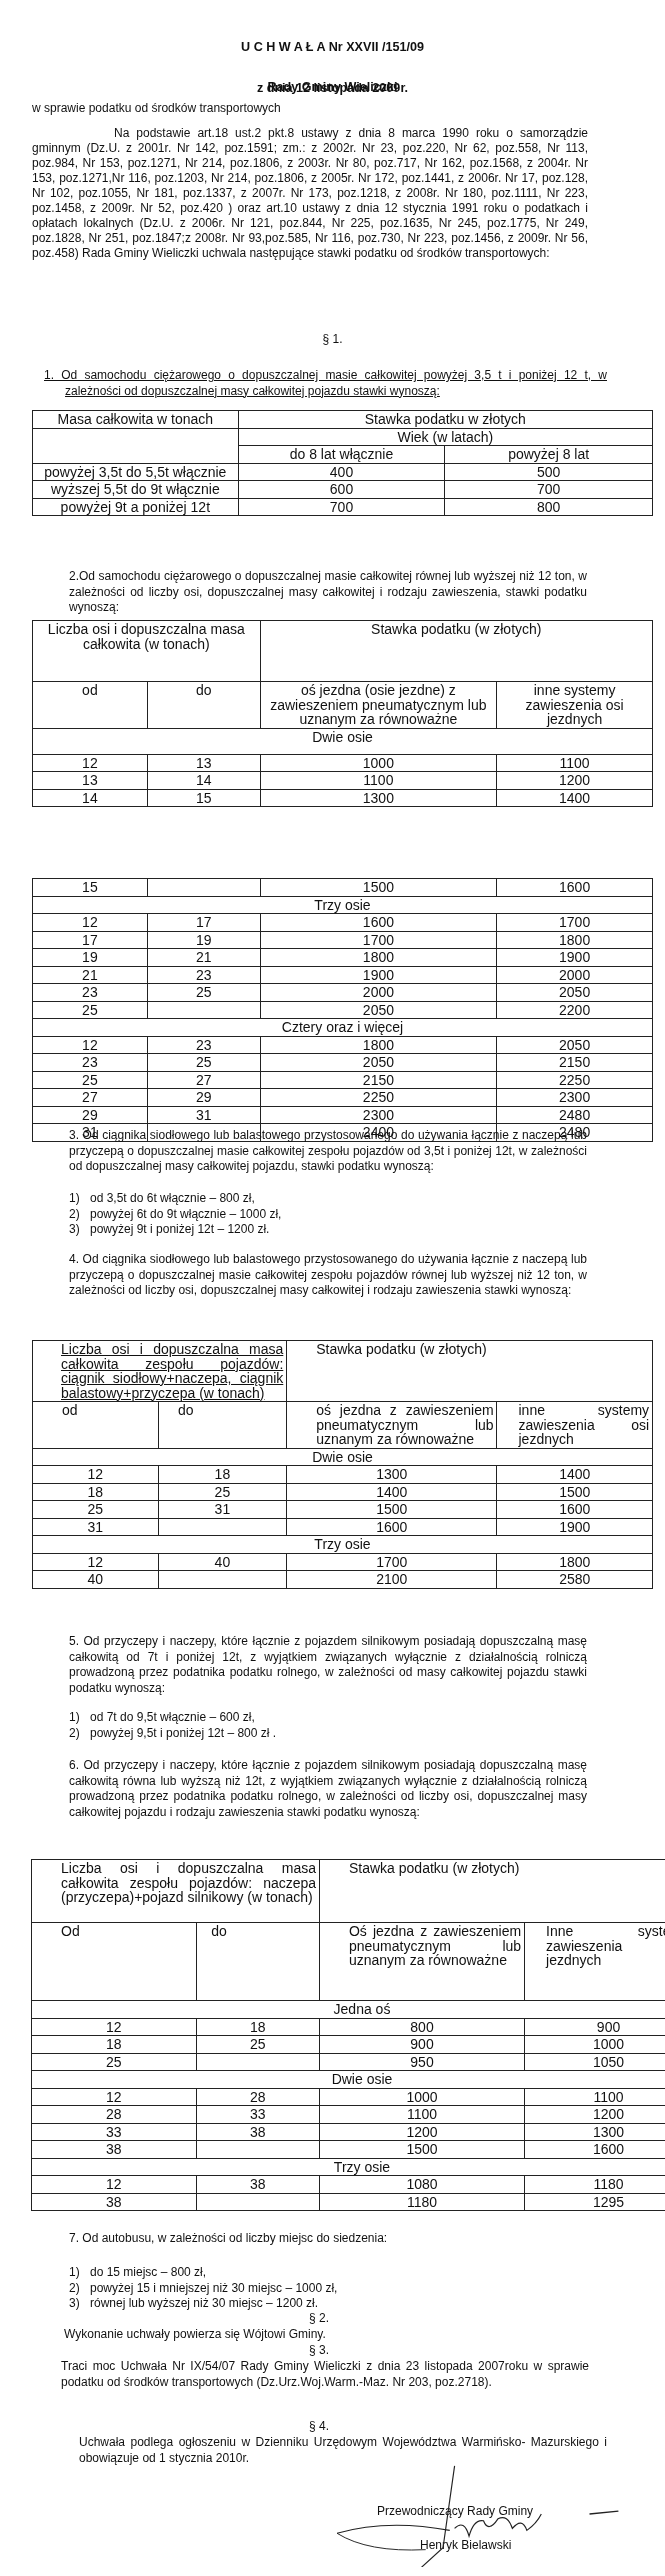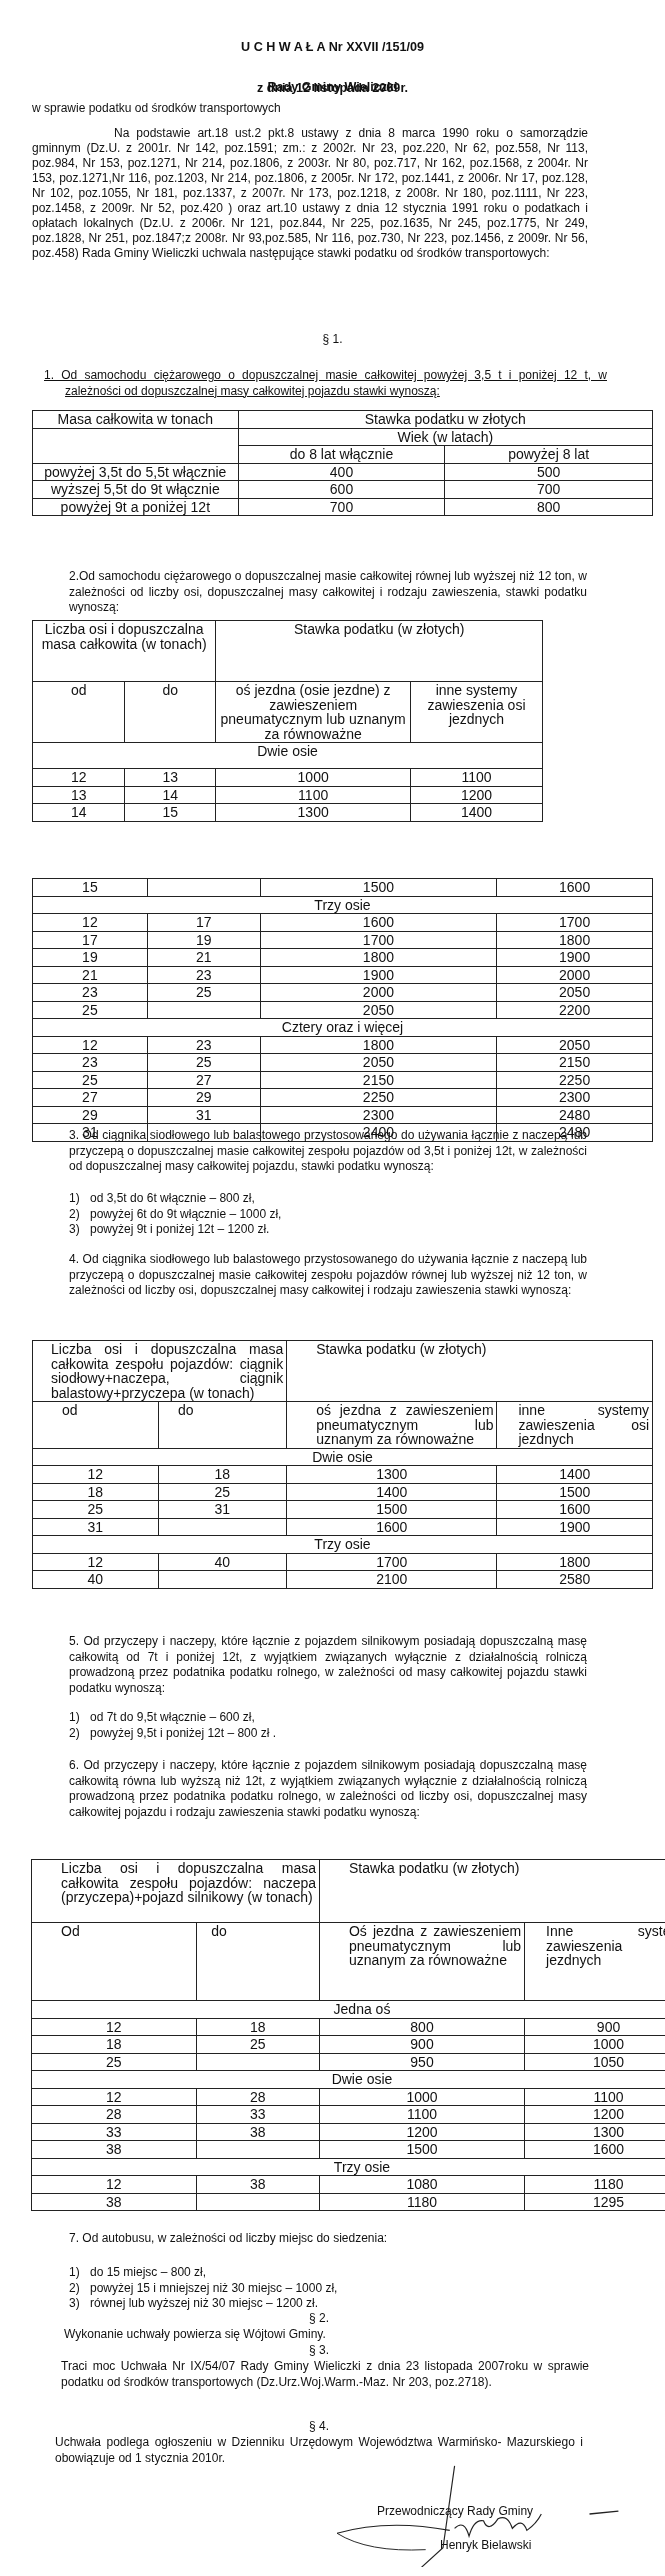--- a/index.html
+++ b/index.html
@@ -66,21 +66,21 @@
   <tr>
     <td class="c">powyżej 9t a poniżej 12t</td>
     <td class="c">700</td>
     <td class="c">800</td>
   </tr>
 </tbody>
   </table>
 
 <p class="abs just" style="top:569px; left:69px; width:518px;">2.Od samochodu ciężarowego o dopuszczalnej masie całkowitej równej lub wyższej niż 12 ton, w zależności od liczby osi, dopuszczalnej masy całkowitej i rodzaju zawieszenia, stawki podatku wynoszą:</p>
 
-<table style="top:620px; left:32px; width:511px;">
+<table style="top:620px; left:32px; width:621px;">
   <colgroup>
       <col style="width:115px">
       <col style="width:113px">
       <col style="width:237px">
       <col style="width:156px">
     </colgroup>
   <tbody>
       <tr>
     <td class="c" colspan="2" style="height:58px">Liczba osi i dopuszczalna masa całkowita (w tonach)</td>
     <td class="c" colspan="2">Stawka podatku (w złotych)</td>
@@ -230,21 +230,21 @@
 
 <table style="top:1340px; left:32px; width:621px;">
   <colgroup>
       <col style="width:126px">
       <col style="width:129px">
       <col style="width:211px">
       <col style="width:156px">
     </colgroup>
   <tbody>
       <tr>
-    <td class="j" colspan="2" style="padding-left:18px;">Liczba osi i dopuszczalna masa całkowita zespołu pojazdów: ciągnik siodłowy+naczepa, ciągnik balastowy+przyczepa (w tonach)</td>
+    <td class="j" colspan="2" style="padding-left:28px;text-decoration:underline;">Liczba osi i dopuszczalna masa całkowita zespołu pojazdów: ciągnik siodłowy+naczepa, ciągnik balastowy+przyczepa (w tonach)</td>
     <td colspan="2" style="padding-left:29px;">Stawka podatku (w złotych)</td>
   </tr>
   <tr>
     <td style="padding-left:29px;">od</td>
     <td style="padding-left:19.3px;">do</td>
     <td class="j" style="padding-left:29px;">oś jezdna z zawieszeniem pneumatycznym lub uznanym za równoważne</td>
     <td class="j" style="padding-left:21px;">inne systemy zawieszenia osi jezdnych</td>
   </tr>
   <tr>
         <td class="c" colspan="4">Dwie osie</td>
@@ -405,22 +405,22 @@
     </div>
 </div>
 
 <div class="abs center" style="top:2311px; left:0; width:638px;">§ 2.</div>
 <div class="abs" style="top:2327px; left:64px;">Wykonanie uchwały powierza się Wójtowi Gminy.</div>
 
 <div class="abs center" style="top:2343px; left:0; width:638px;">§ 3.</div>
 <p class="abs just" style="top:2359px; left:61px; width:528px;">Traci moc Uchwała Nr IX/54/07  Rady Gminy Wieliczki z dnia 23 listopada 2007roku w sprawie  podatku od środków transportowych (Dz.Urz.Woj.Warm.-Maz. Nr 203, poz.2718).</p>
 
 <div class="abs center" style="top:2419px; left:0; width:638px;">§ 4.</div>
-<p class="abs just" style="top:2435px; left:55px; width:528px;">Uchwała podlega ogłoszeniu w Dzienniku Urzędowym Województwa Warmińsko- Mazurskiego i obowiązuje od 1 stycznia 2010r.</p>
+<p class="abs just" style="top:2435px; left:79px; width:528px;">Uchwała podlega ogłoszeniu w Dzienniku Urzędowym Województwa Warmińsko- Mazurskiego i obowiązuje od 1 stycznia 2010r.</p>
 
 <div class="abs" style="top:2504px; left:377px;">Przewodniczący Rady Gminy</div>
-<div class="abs" style="top:2538px; left:420px;margin-left:20px;">Henryk Bielawski</div>
+<div class="abs" style="top:2538px; left:420px;">Henryk Bielawski</div>
 <svg class="sig-svg" style="top:2461px; left:329px;" width="309" height="106" viewBox="0 0 320 110">
   <path d="M130 5 L118 90 L85 120 M8 75 Q60 60 125 72 M130 70 Q140 60 145 78 Q150 60 160 62 Q165 75 175 60 Q185 55 190 70 Q200 58 205 72 Q215 65 220 55" fill="none" stroke="#222" stroke-width="1.2"></path>
   <path d="M8 75 Q40 95 100 92" fill="none" stroke="#222" stroke-width="1"></path>
   <path d="M270 55 L300 52" fill="none" stroke="#222" stroke-width="1.5"></path>
 </svg>
 
 
 </body></html>

